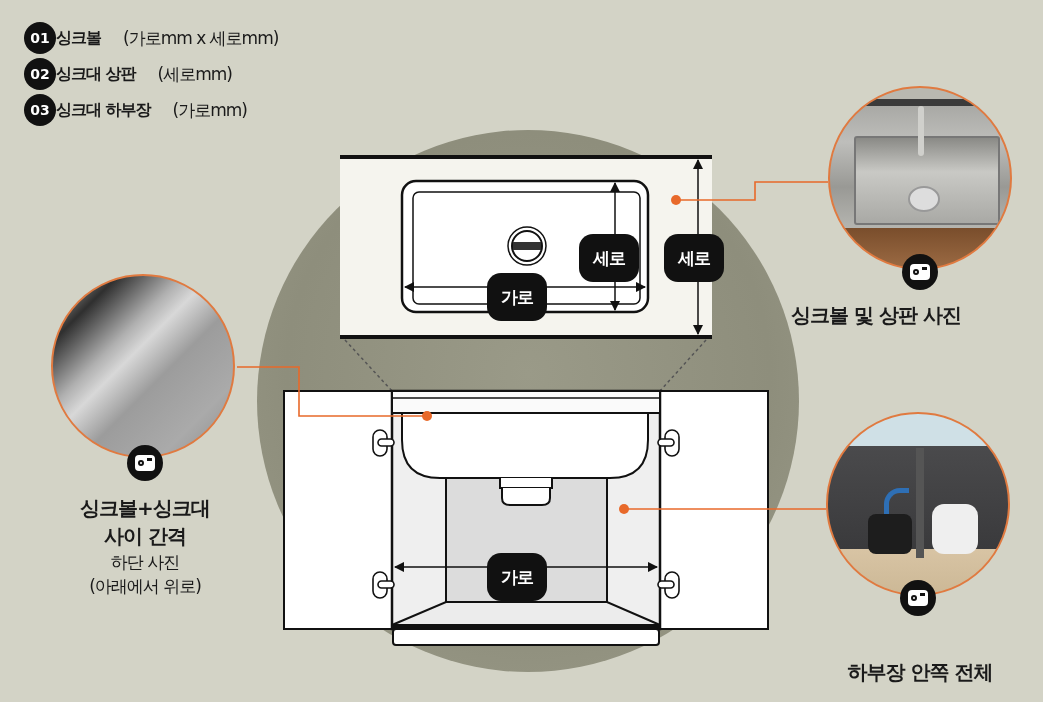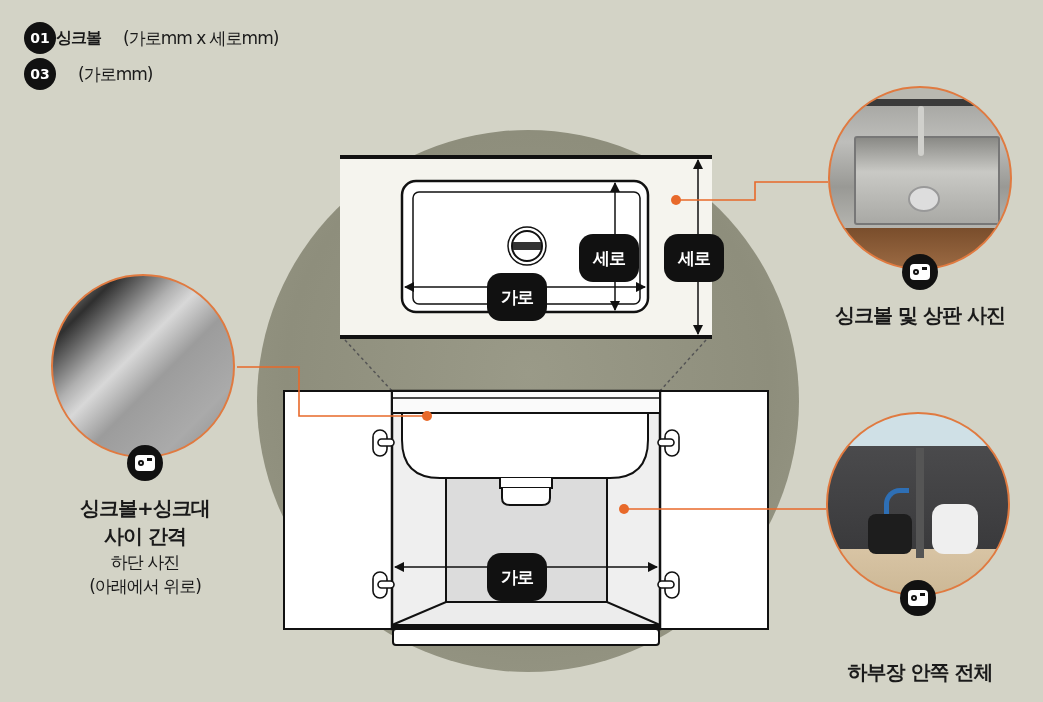--- a/index.html
+++ b/index.html
@@ -95,21 +95,27 @@
 </head>
 <body>
 
 <div class="abs legend">
   <div class="legend-row">
     <div class="num-badge">01</div>
     <span class="legend-title">싱크볼</span>
     <span class="legend-sub">(가로mm x 세로mm)</span>
   </div>
   <div class="legend-row">
+    <div class="num-badge">02</div>
+    <span class="legend-title">싱크대 상판</span>
+    <span class="legend-sub">(세로mm)</span>
+  </div>
+  <div class="legend-row">
     <div class="num-badge">03</div>
+    <span class="legend-title">싱크대 하부장</span>
     <span class="legend-sub">(가로mm)</span>
   </div>
 </div>
 
 <div class="abs big-circle"></div>
 
 <svg class="abs" style="left:0;top:0" width="1043" height="702">
   <defs>
     <marker id="arr" viewBox="0 0 10 10" refX="9" refY="5" markerWidth="7" markerHeight="7" orient="auto-start-reverse">
       <path d="M0,0 L10,5 L0,10 z" fill="#111"></path>
@@ -199,21 +205,21 @@
   <div class="basin"></div>
   <div class="faucet"></div>
   <div class="drain"></div>
 </div>
 <div class="abs cam" style="left:902px;top:254px">
   <div class="cam-body">
       <div class="cam-lens"></div>
       <div class="cam-flash"></div>
     </div>
 </div>
-<div class="abs caption" style="left:800px;top:302px;width:240px">싱크볼 및 상판 사진</div>
+<div class="abs caption" style="left:756px;top:302px;width:240px">싱크볼 및 상판 사진</div>
 
 <div class="abs photo photo-gap"></div>
 <div class="abs cam" style="left:127px;top:445px">
   <div class="cam-body">
       <div class="cam-lens"></div>
       <div class="cam-flash"></div>
     </div>
 </div>
 <div class="abs" style="left:40px;top:494px;width:210px">
   <div class="caption" style="line-height:28px">싱크볼+싱크대</div>

